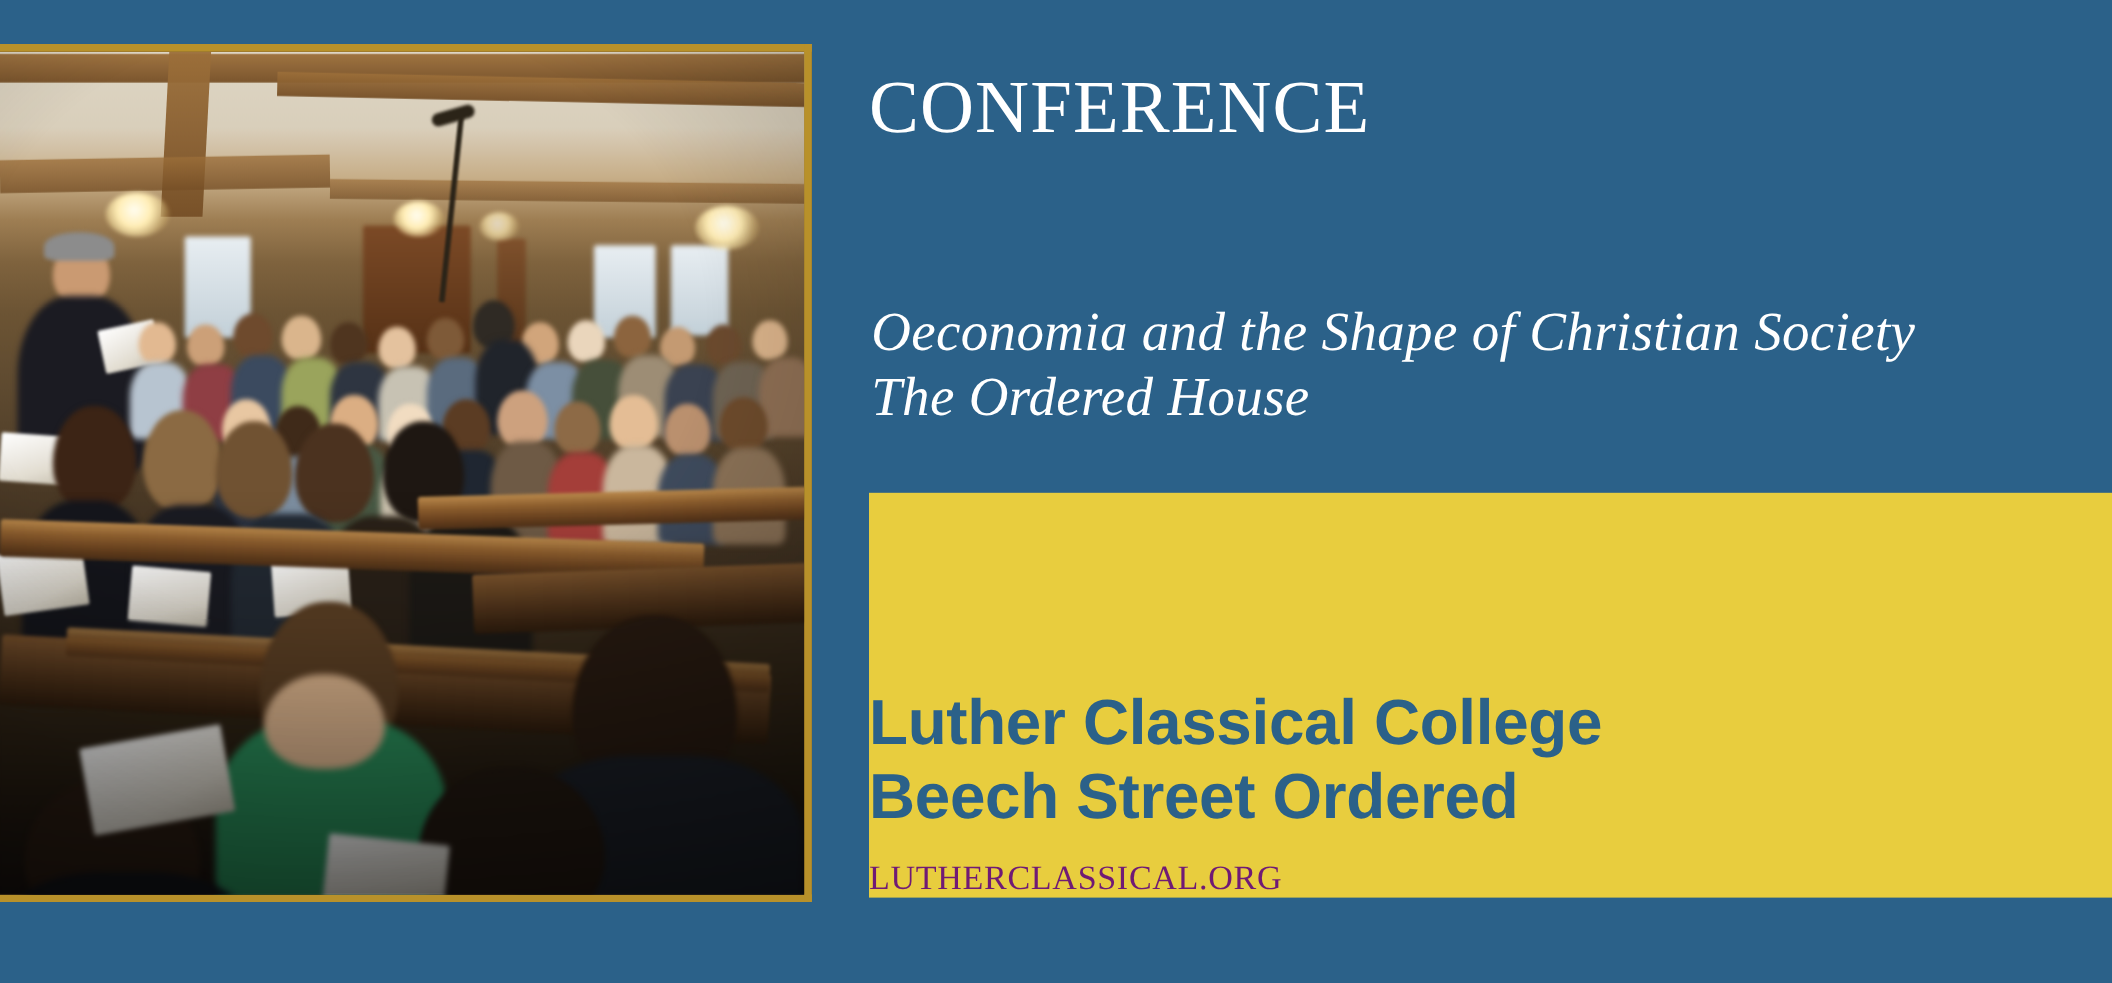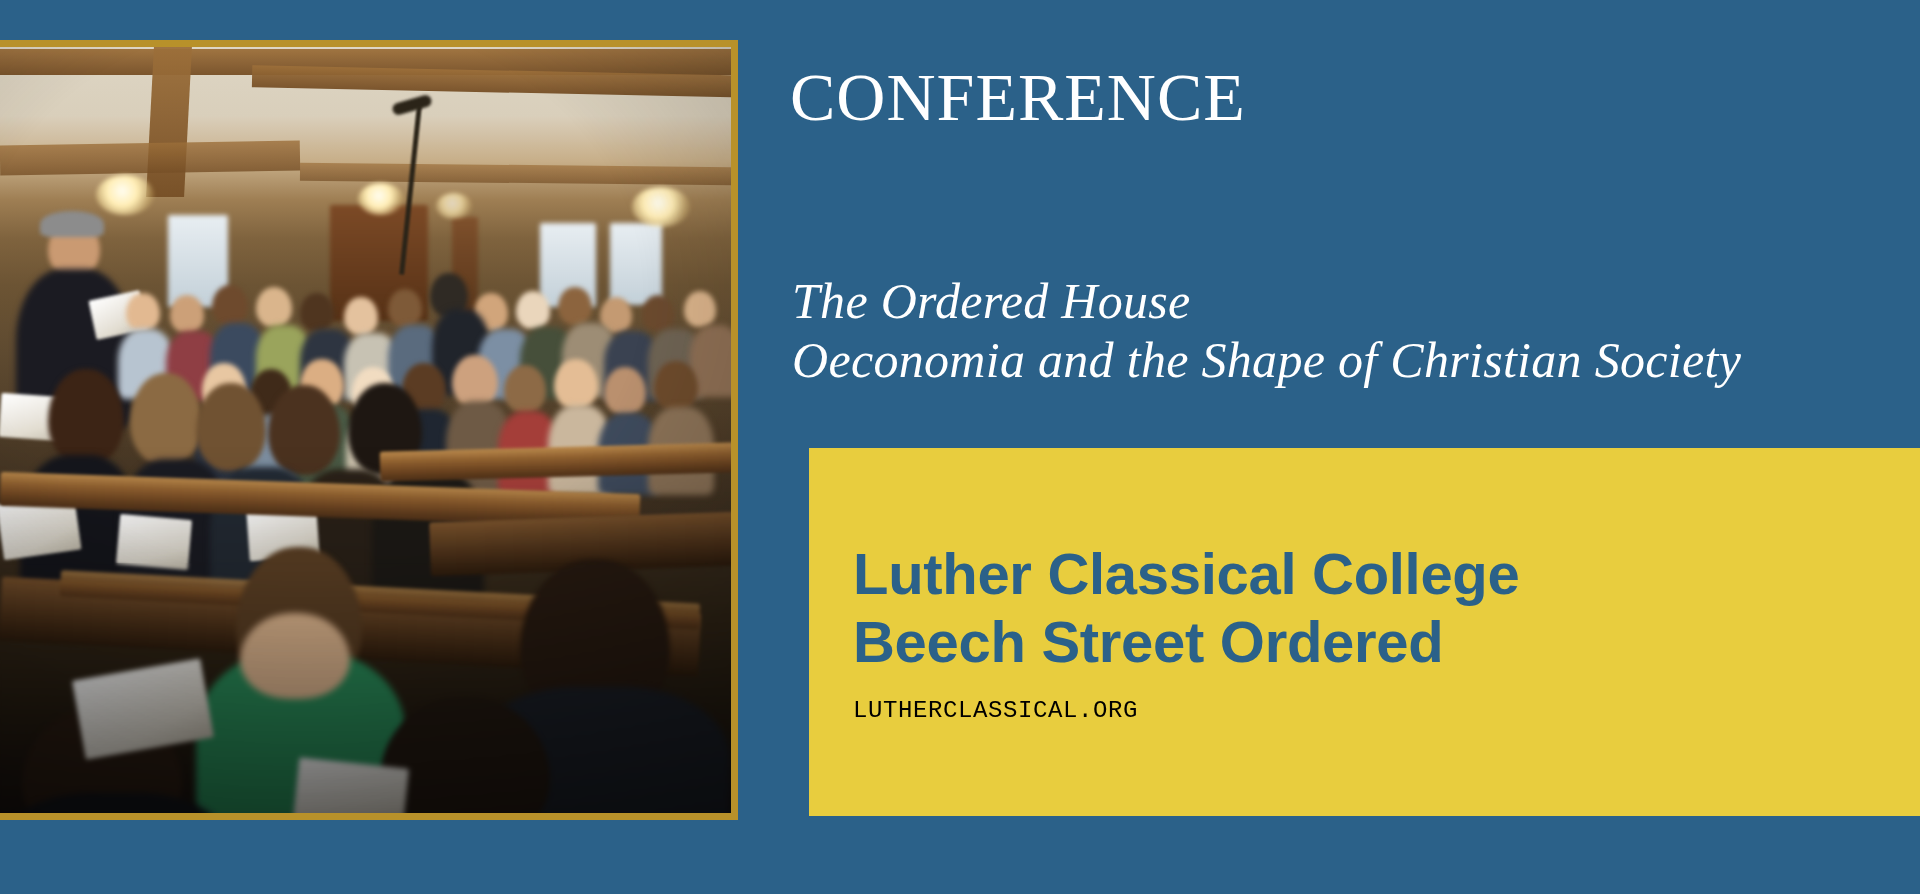--- a/index.html
+++ b/index.html
@@ -206,39 +206,37 @@
     font-size: 73px;
     line-height: 1;
     letter-spacing: 0px;
   }
 
   #info-panel {
     flex: 1;
     background: #e8cd3e;
     display: flex;
     flex-direction: column;
-    justify-content: center;
-    padding-left: 44px;
+    justify-content: flex-end;
     box-sizing: border-box;
-    margin-left: 19px;
   }
   .info-line {
     color: #2b6189;
     font-family: "Liberation Sans", sans-serif;
     font-weight: bold;
     font-size: 58px;
     line-height: 1.16;
     letter-spacing: -0.3px;
     white-space: nowrap;
   }
   #info-url {
-    color: #000000;
-    font-family: Liberation Mono, monospace;
+    color: #701a75;
+    font-family: Liberation Serif, serif;
     font-weight: normal;
-    font-size: 24px;
+    font-size: 31px;
     letter-spacing: 0.6px;
     margin-top: 22px;
     white-space: nowrap;
   }
 </style>
 </head>
 <body>
 
 <div id="banner">
 
@@ -364,22 +362,22 @@
     </div>
   </div>
 
   <div id="content">
 
     <div id="title-block">
       <div class="title-line">Conference</div>
     </div>
 
     <div id="subtitle-block">
+      <div class="subtitle-line">Oeconomia and the Shape of Christian Society</div>
       <div class="subtitle-line">The Ordered House</div>
-      <div class="subtitle-line">Oeconomia and the Shape of Christian Society</div>
     </div>
 
     <div id="panels">
 
 
       <div id="info-panel">
         <div class="info-line">Luther Classical College</div>
         <div class="info-line">Beech Street Ordered</div>
         <div id="info-url">LUTHERCLASSICAL.ORG</div>
       </div>

